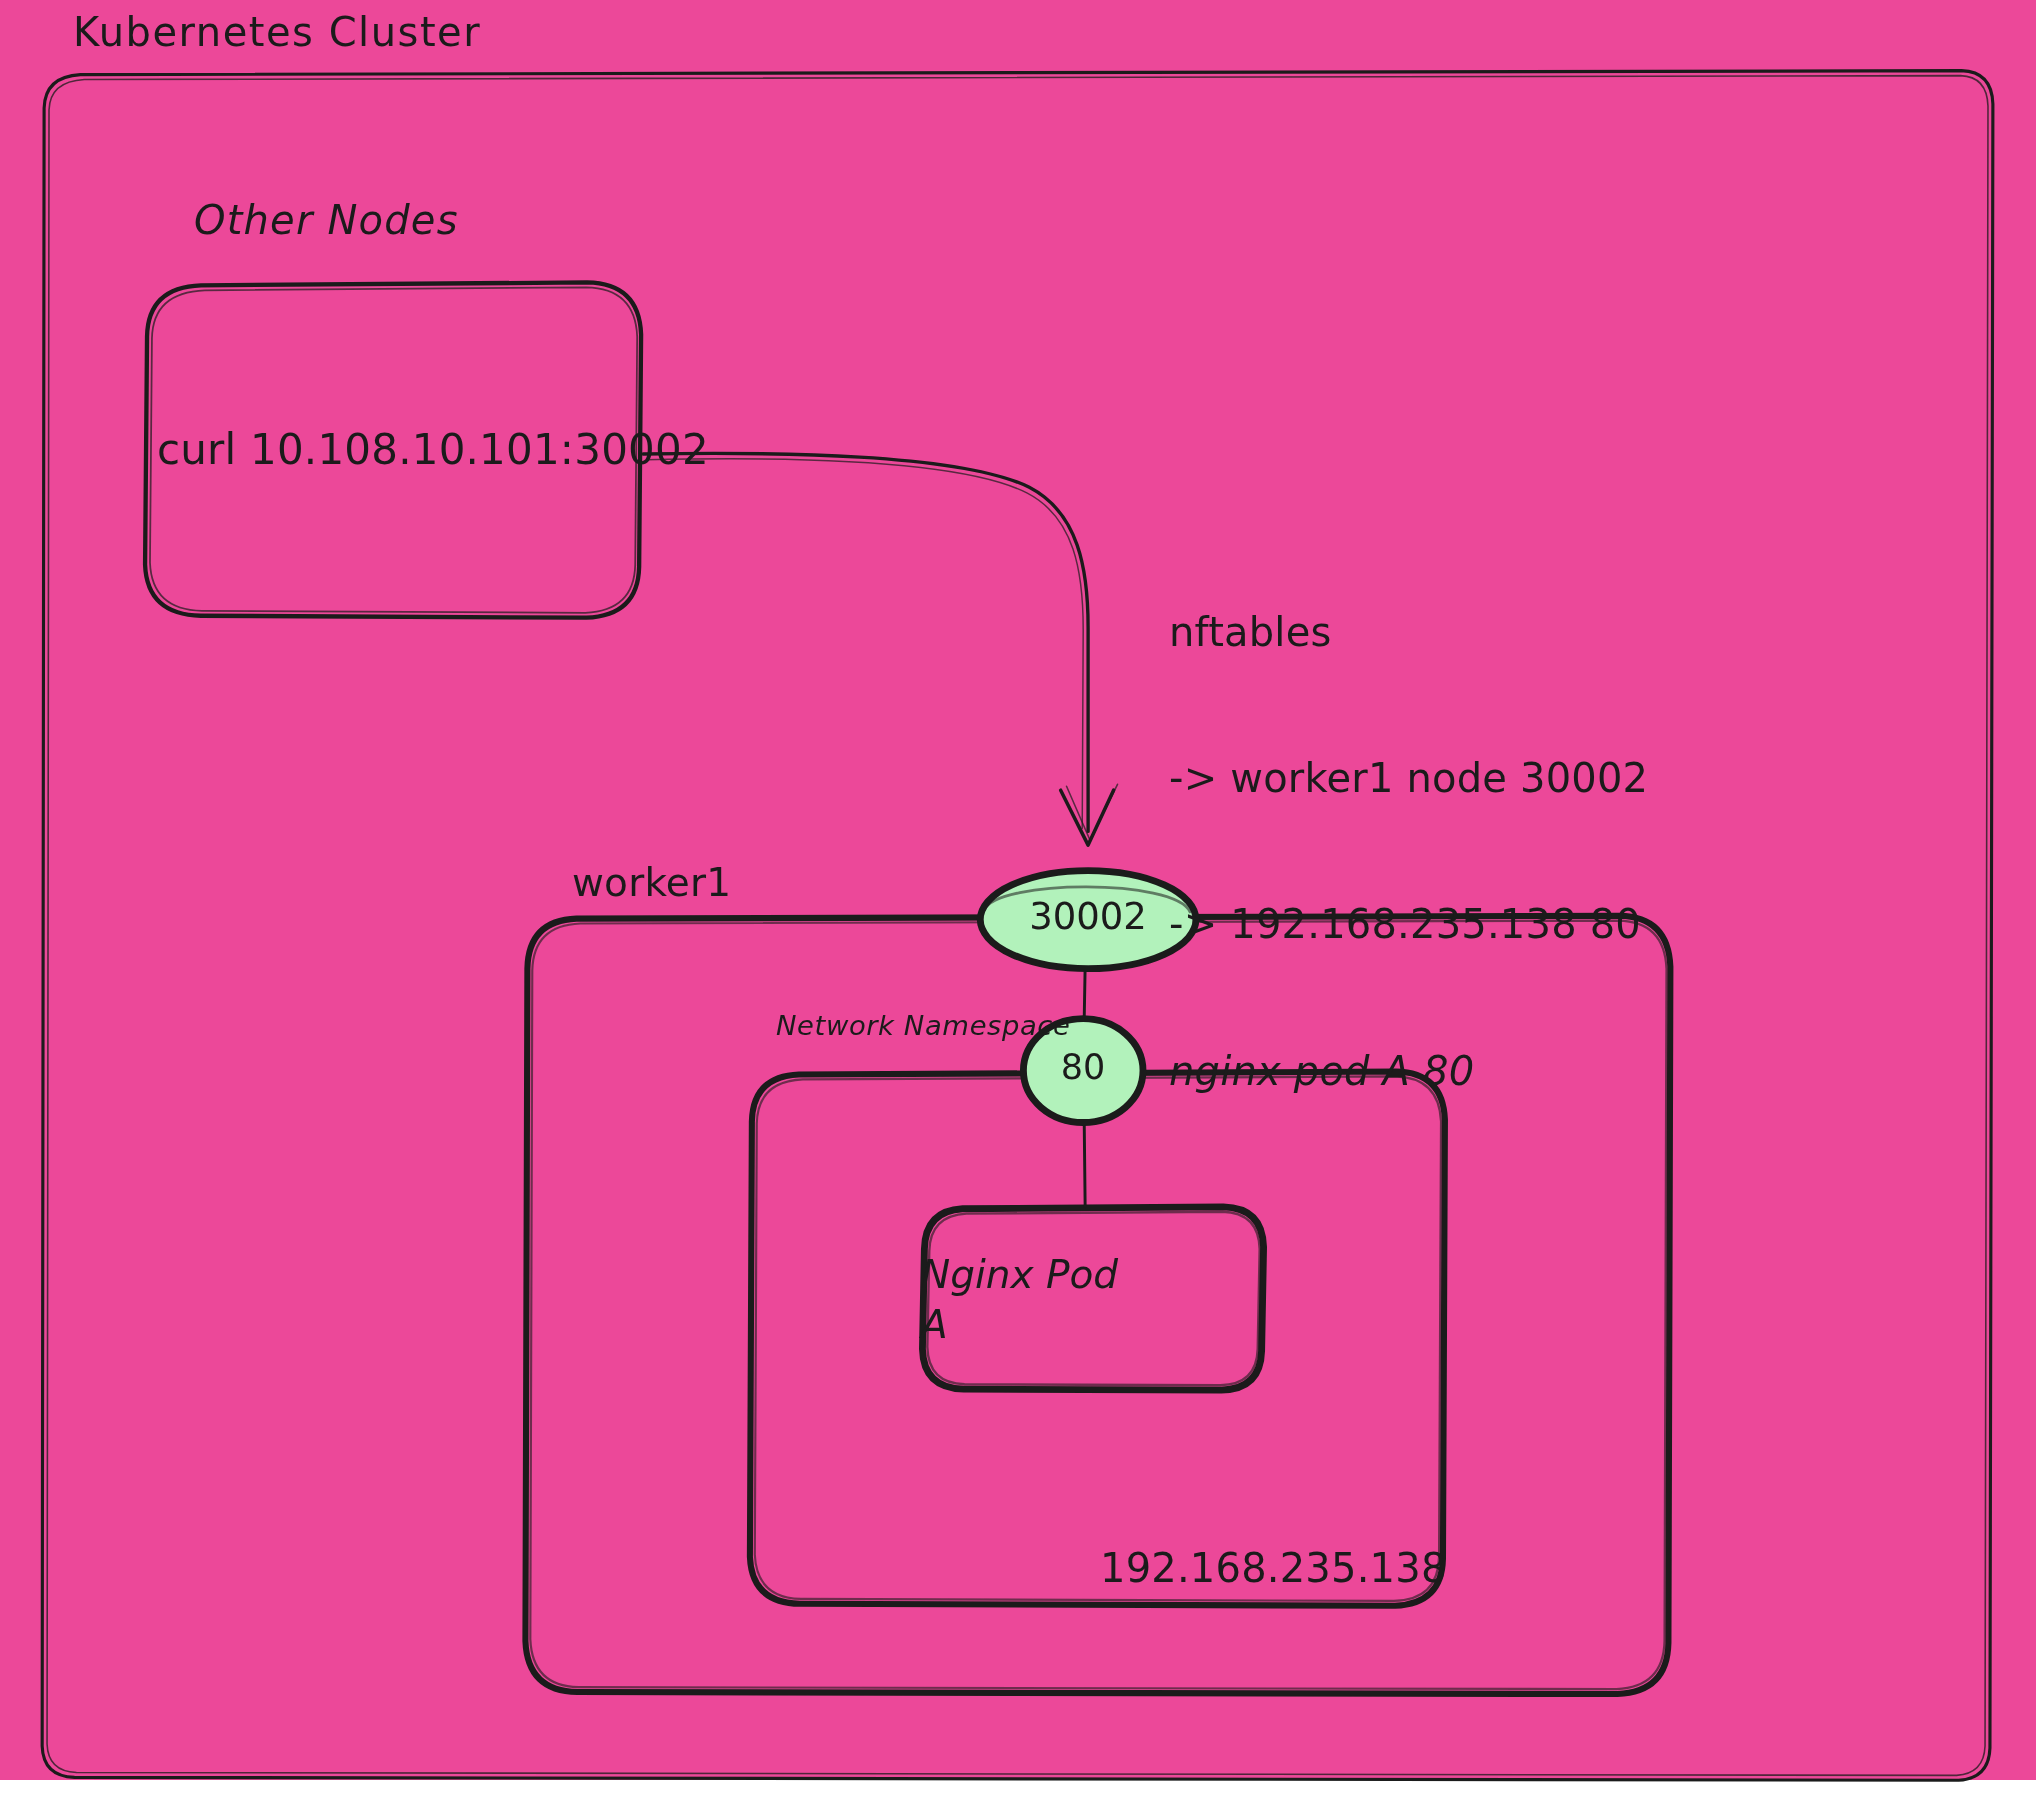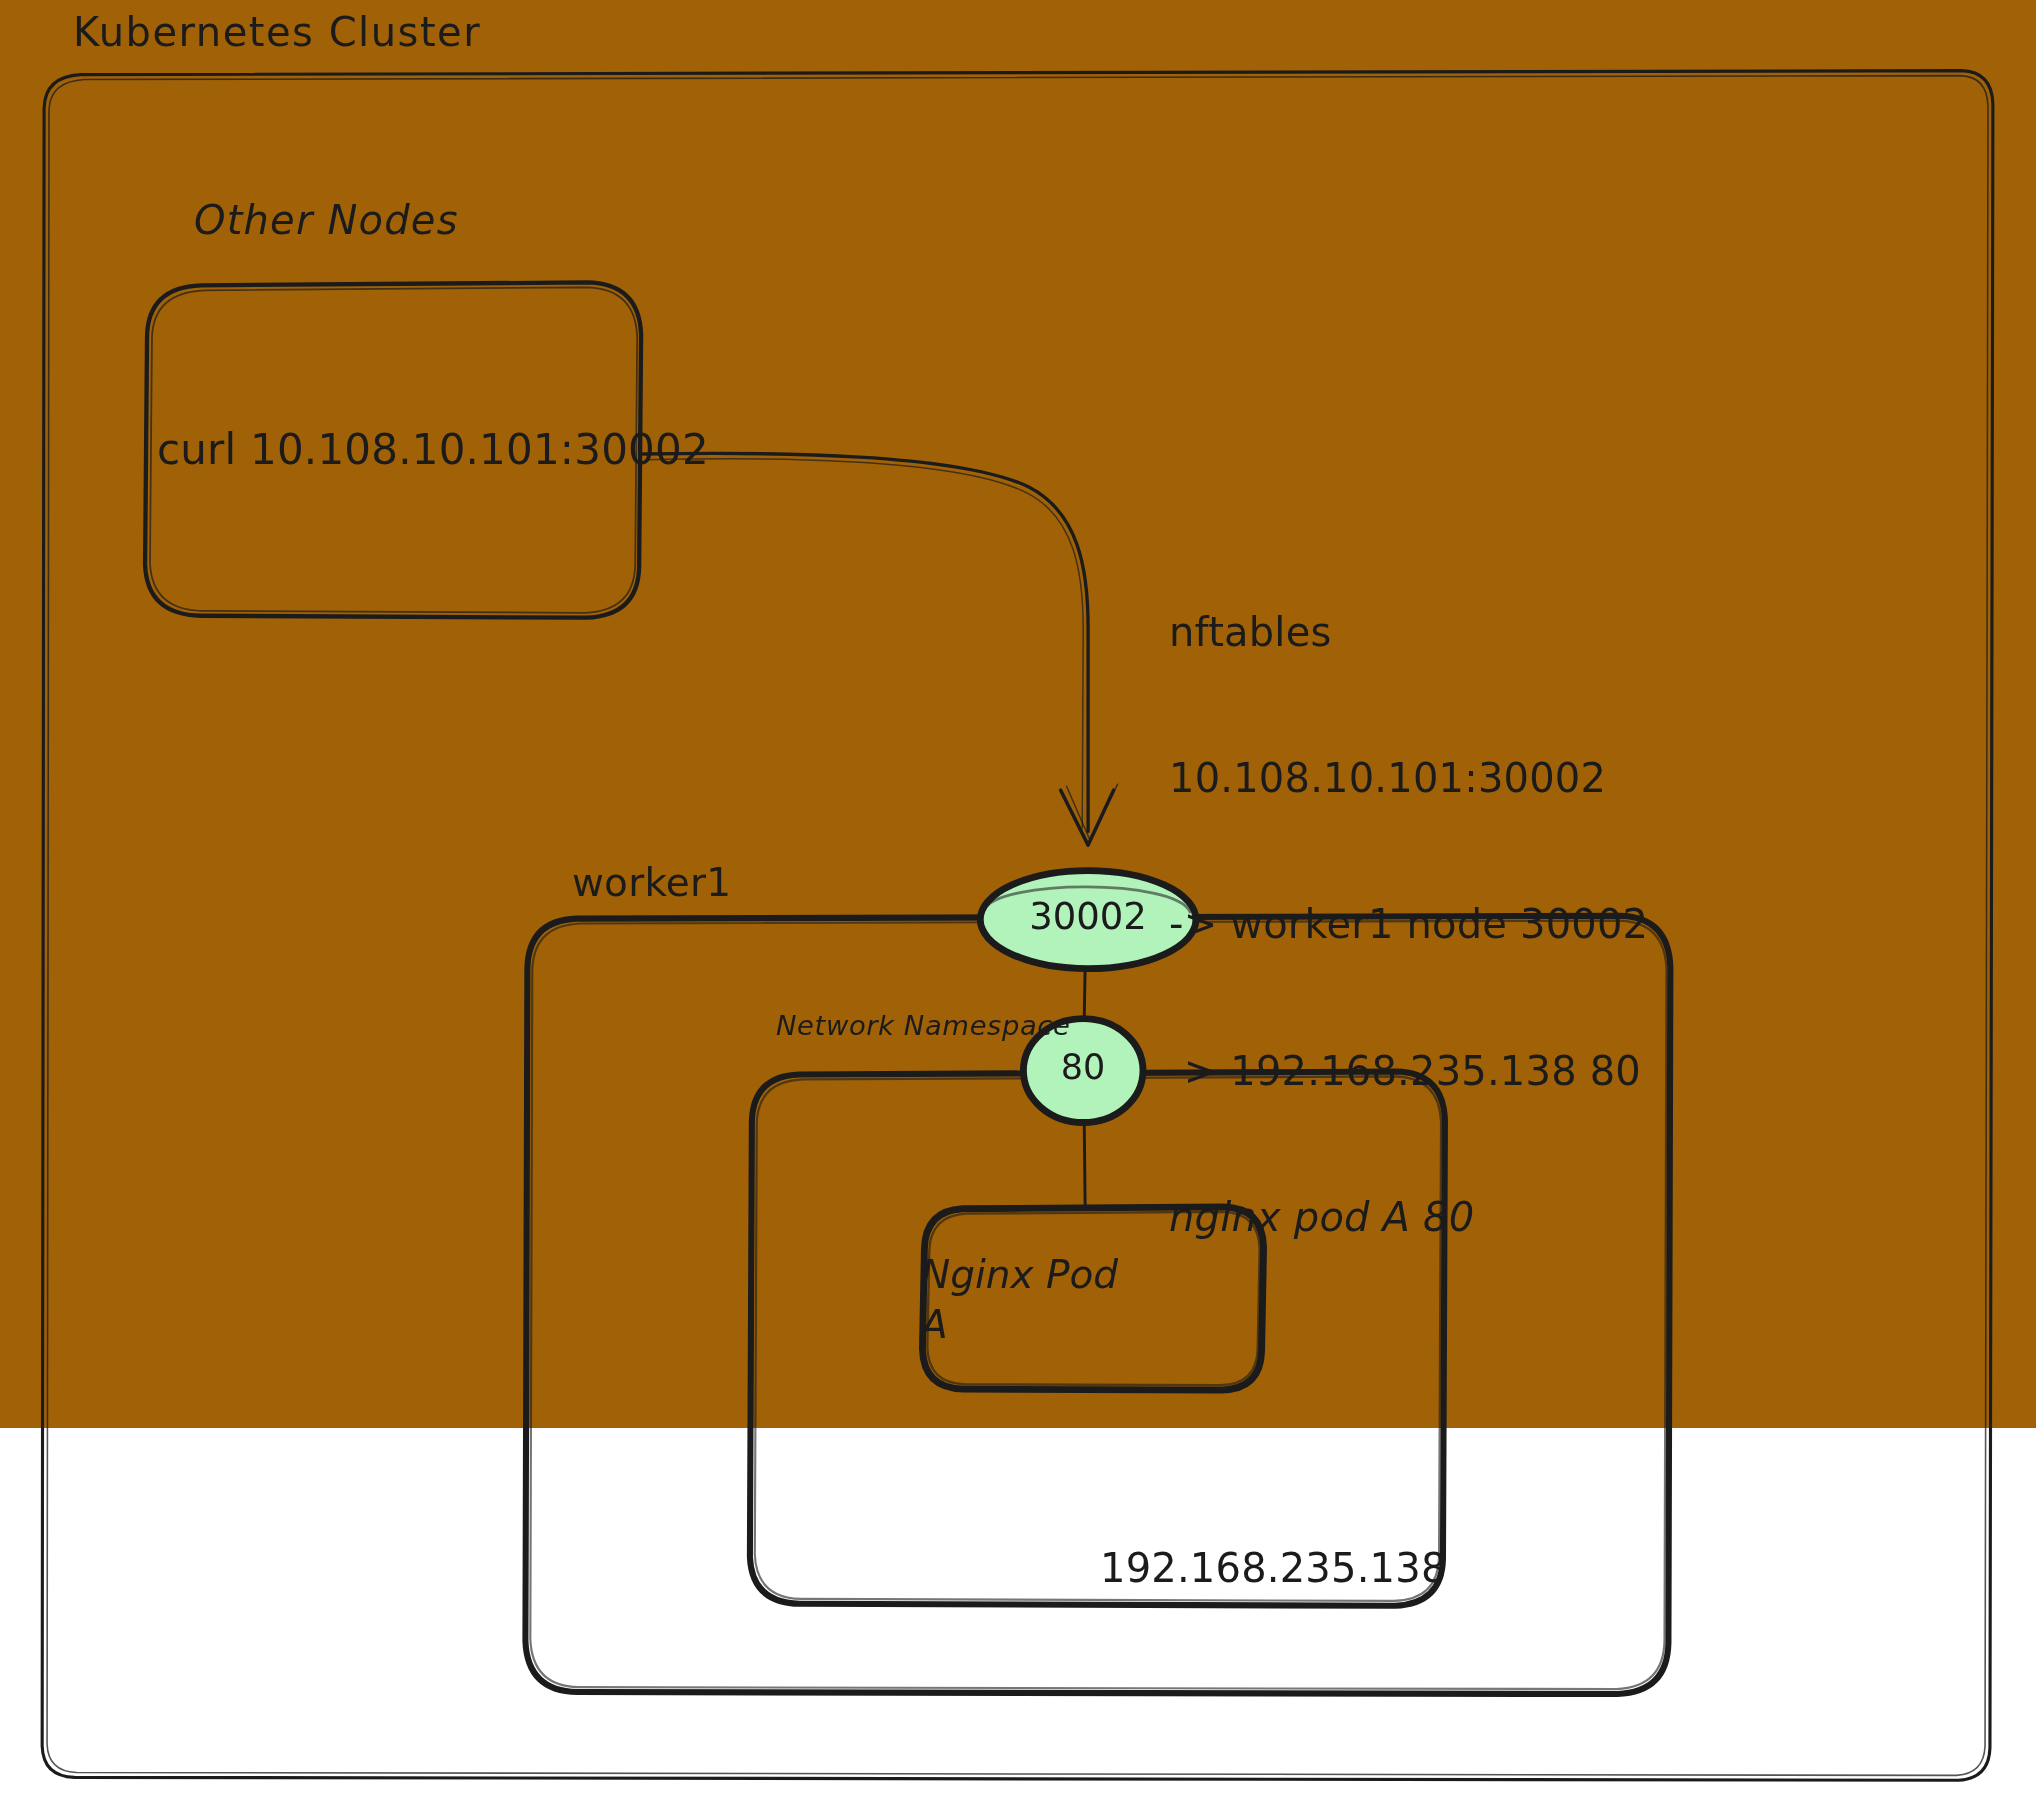--- a/index.html
+++ b/index.html
@@ -10,22 +10,22 @@
   }
   body {
     width: 2037px;
     height: 1800px;
     overflow: hidden;
     font-family: "DejaVu Sans", sans-serif;
   }
   #stage {
     position: relative;
     width: 2037px;
-    height: 1428px;
-    background: #a16207;
+    height: 1780px;
+    background: #ec4899;
   }
   svg.diagram {
     position: absolute;
     top: 0;
     left: 0;
     width: 2037px;
     height: 1800px;
   }
   
   .hand-box {
@@ -191,21 +191,20 @@
   </svg>
 
   <div class="lbl lbl-cluster">Kubernetes Cluster</div>
 
   <div class="lbl lbl-othernodes">Other Nodes</div>
 
   <div class="lbl lbl-curl">curl 10.108.10.101:30002</div>
 
   <div class="lbl lbl-nft">
     <span class="nft-line">nftables</span>
-    <span class="nft-line">10.108.10.101:30002</span>
     <span class="nft-line">-&gt; worker1 node 30002</span>
     <span class="nft-line">-&gt; 192.168.235.138 80</span>
     <span class="nft-line italic">nginx pod A 80</span>
   </div>
 
   <div class="lbl lbl-worker1">worker1</div>
 
   <div class="lbl lbl-ns">Network Namespace</div>
 
   <div class="el-text el-30002">30002</div>

